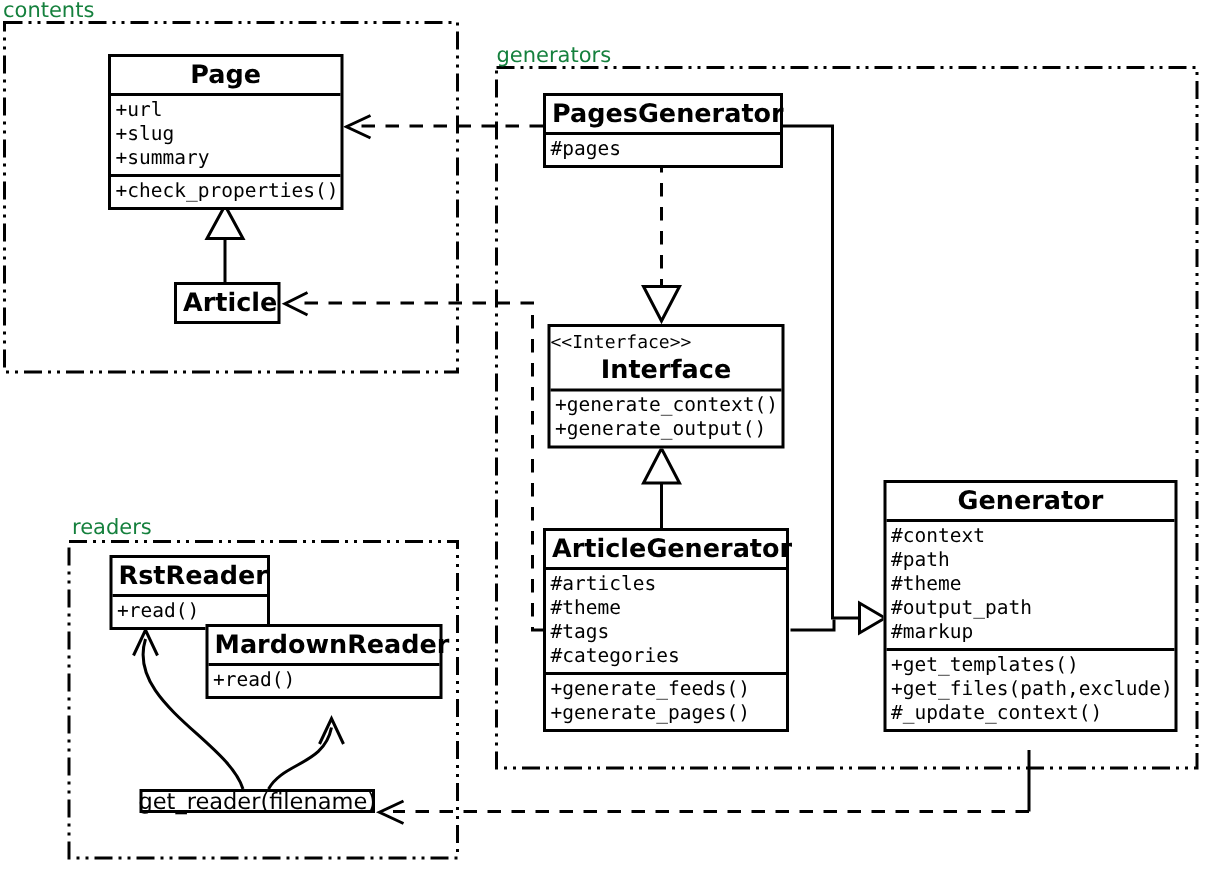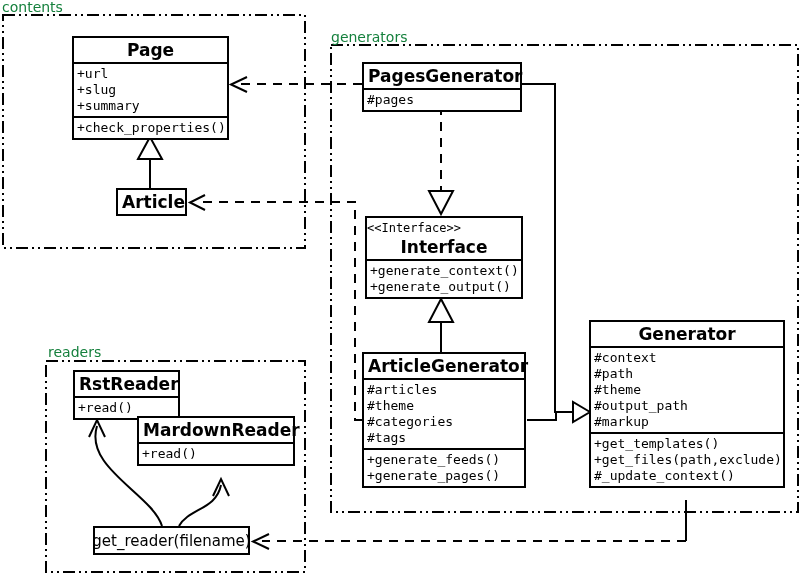--- a/index.html
+++ b/index.html
@@ -120,22 +120,22 @@
       <div class="m">+generate_context()</div>
       <div class="m">+generate_output()</div>
     </div>
   </div>
 
   <div class="cls" style="left:362px;top:352px;width:164px">
     <div class="title">ArticleGenerator</div>
     <div class="sec">
       <div class="m">#articles</div>
       <div class="m">#theme</div>
+      <div class="m">#tags</div>
       <div class="m">#categories</div>
-      <div class="m">#tags</div>
     </div>
     <div class="sec">
       <div class="m">+generate_feeds()</div>
       <div class="m">+generate_pages()</div>
     </div>
   </div>
 
   <div class="cls" style="left:589px;top:320px;width:196px">
     <div class="title">Generator</div>
     <div class="sec">
@@ -159,17 +159,17 @@
     </div>
   </div>
 
   <div class="cls" style="left:137px;top:416px;width:158px">
     <div class="title">MardownReader</div>
     <div class="sec">
       <div class="m">+read()</div>
     </div>
   </div>
 
-  <div class="plainbox" style="left:93px;top:526px;width:157px;height:29px">
+  <div class="plainbox" style="left:93px;top:526px;width:157px;height:16px">
     <span>get_reader(filename)</span>
   </div>
 
 </div>
 
 </body></html>

